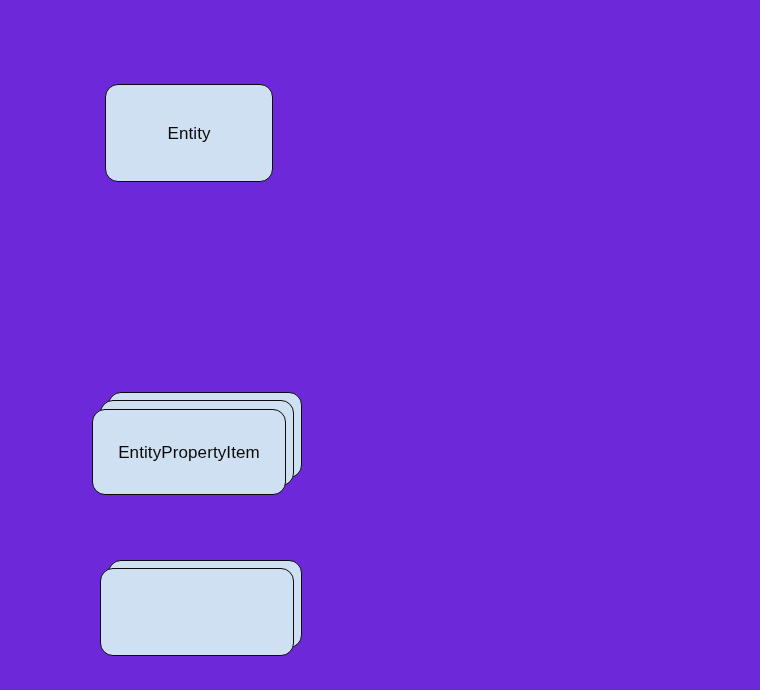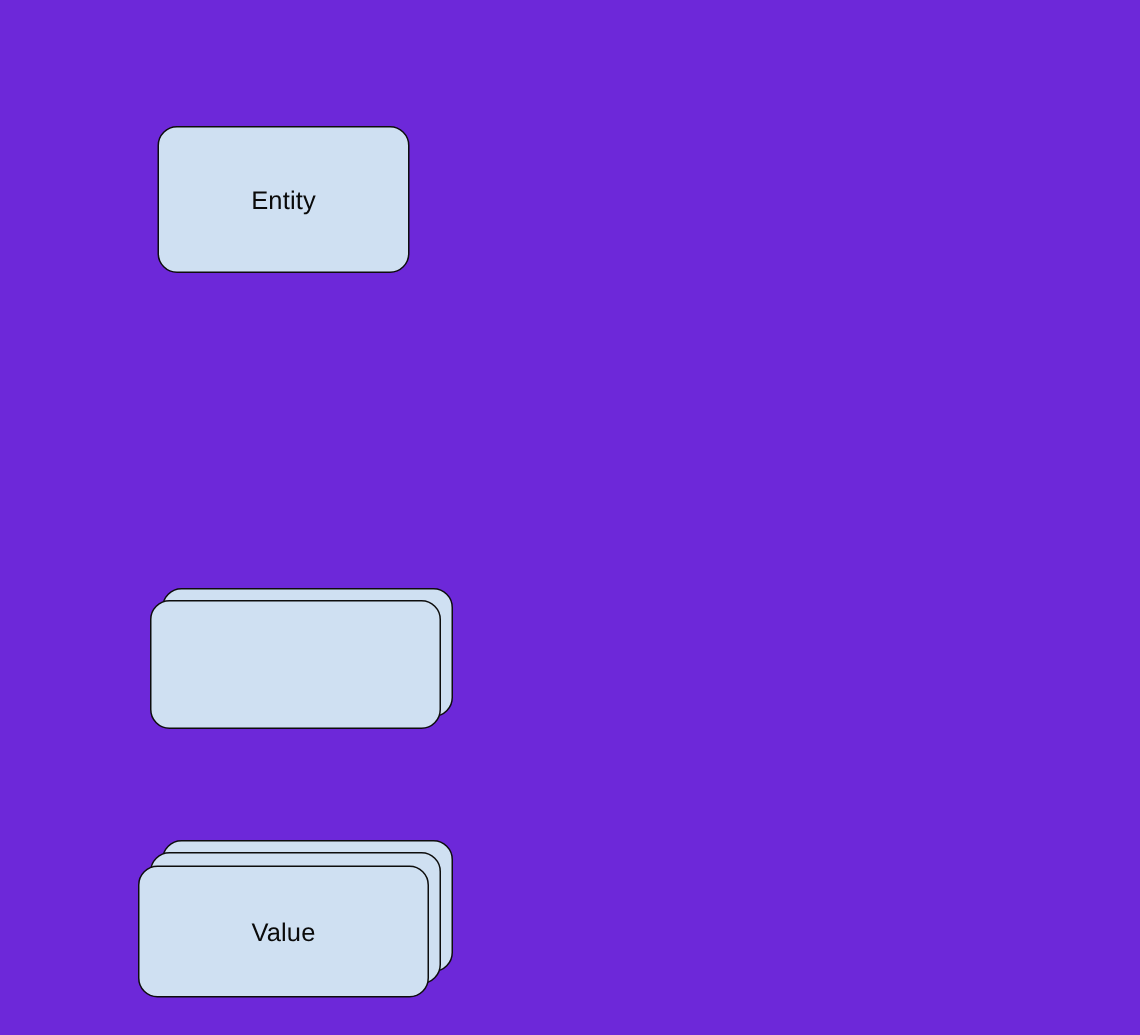--- a/index.html
+++ b/index.html
@@ -83,23 +83,23 @@
   <div class="node" id="node-entity">
     <div class="front-card">
       <span class="node-label">Entity</span>
     </div>
   </div>
 
 
   <div class="node" id="node-entity-property-item">
     <div class="sheet sheet-back"></div>
     <div class="sheet sheet-middle"></div>
+    <div class="front-card">
+      <span class="node-label">EntityPropertyItem</span>
+    </div>
   </div>
 
   <div class="node" id="node-value">
     <div class="sheet sheet-back"></div>
     <div class="sheet sheet-middle"></div>
-    <div class="front-card">
-      <span class="node-label">Value</span>
-    </div>
   </div>
 
 </div>
 
 </body></html>

